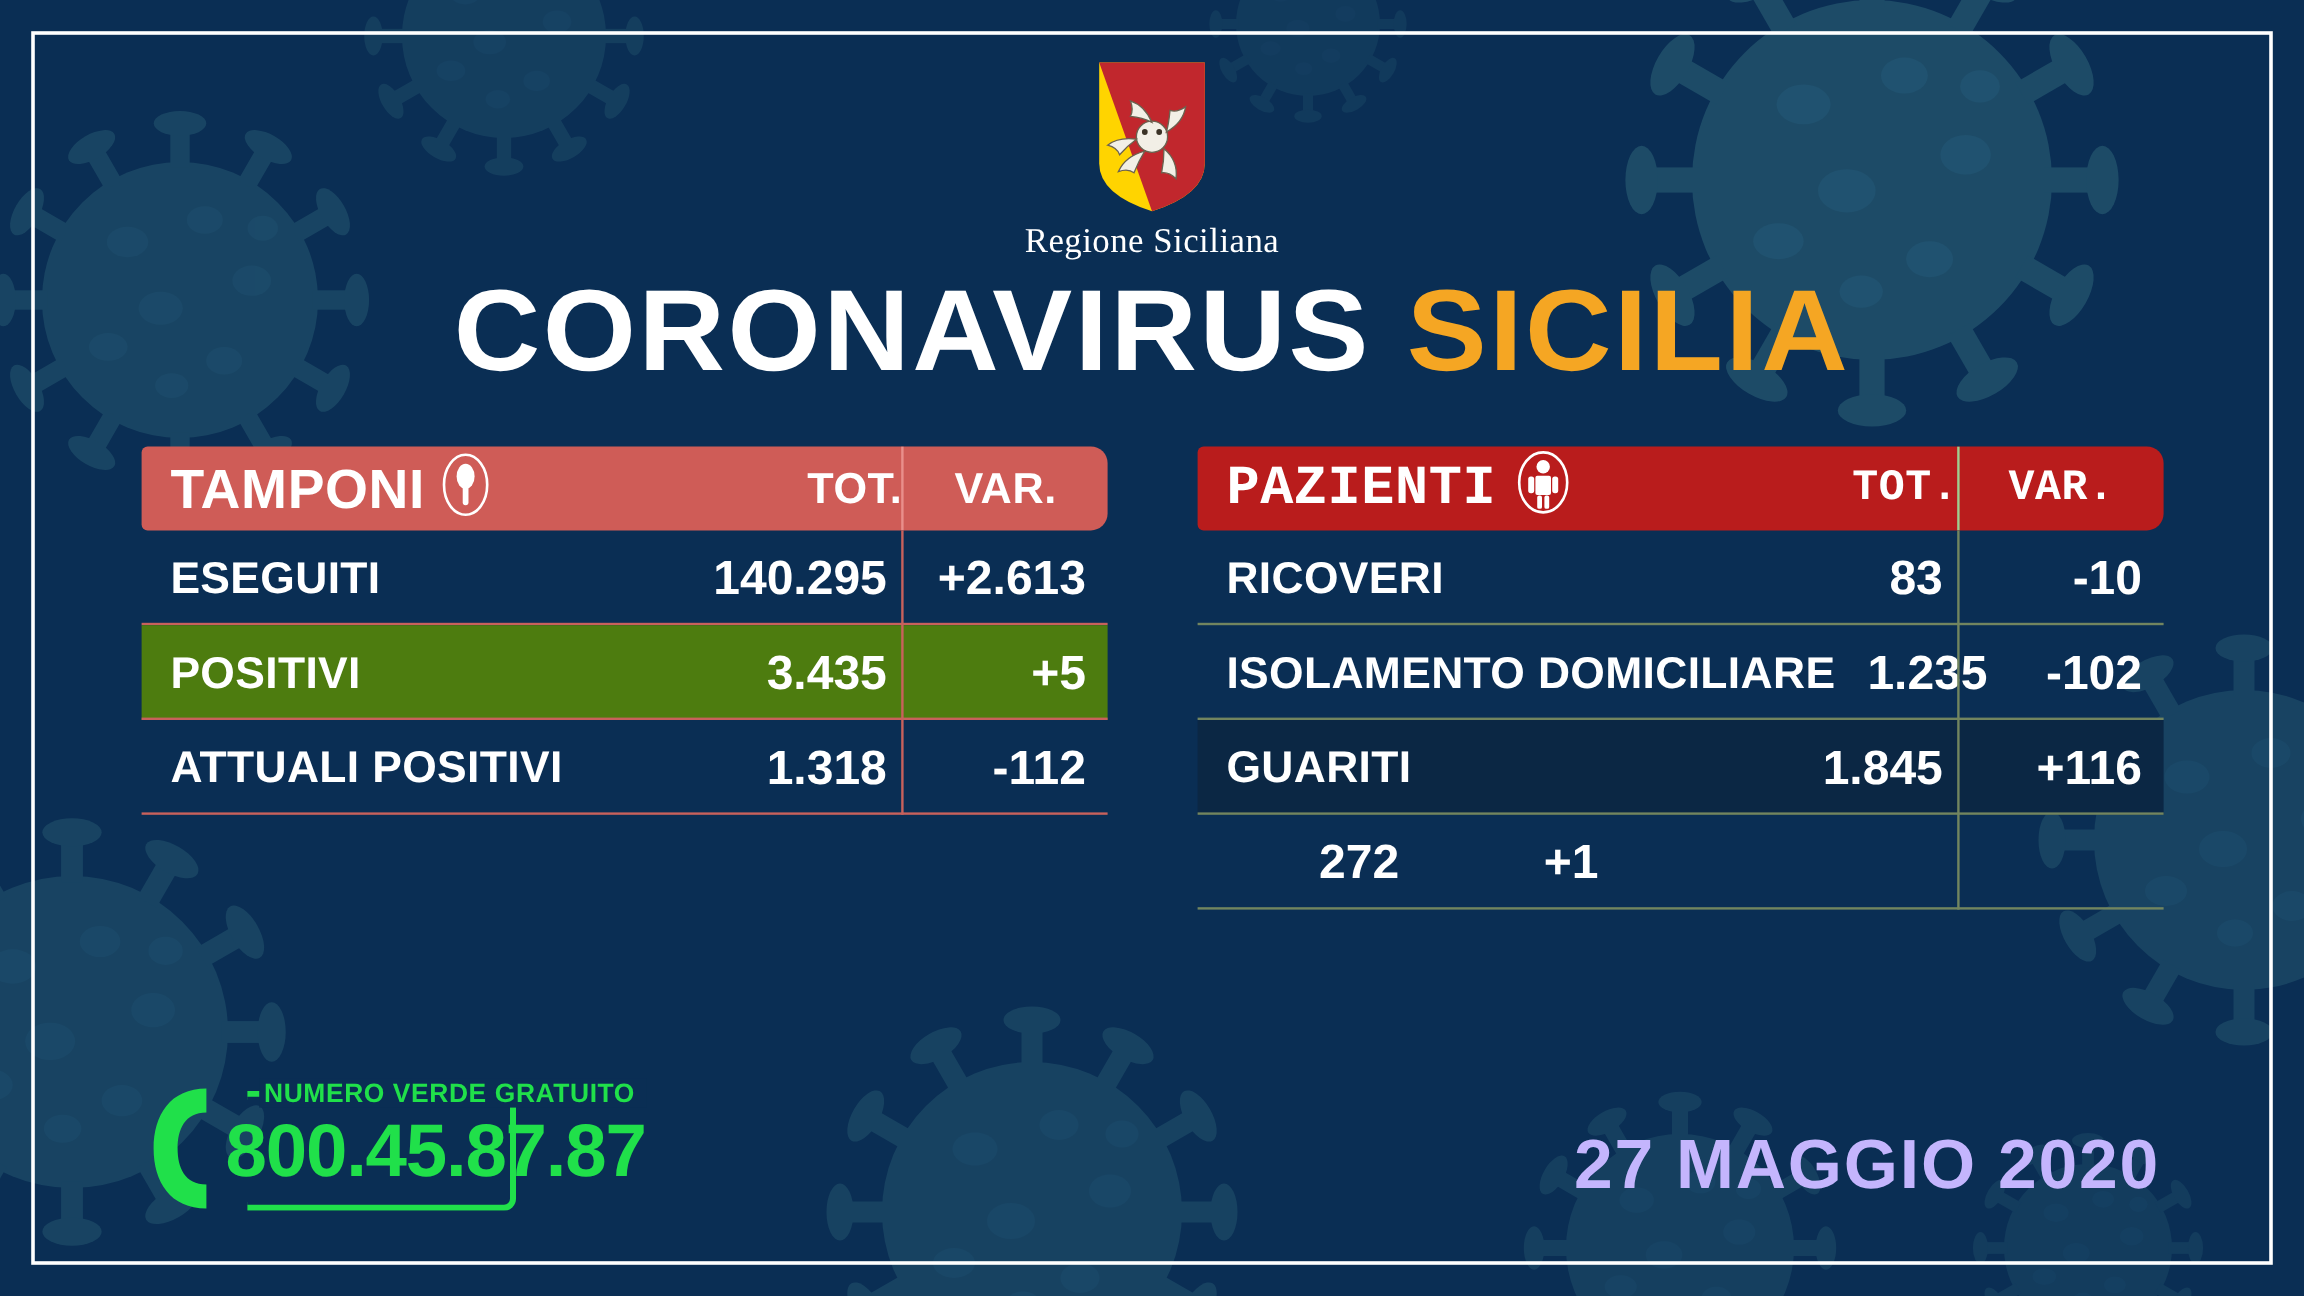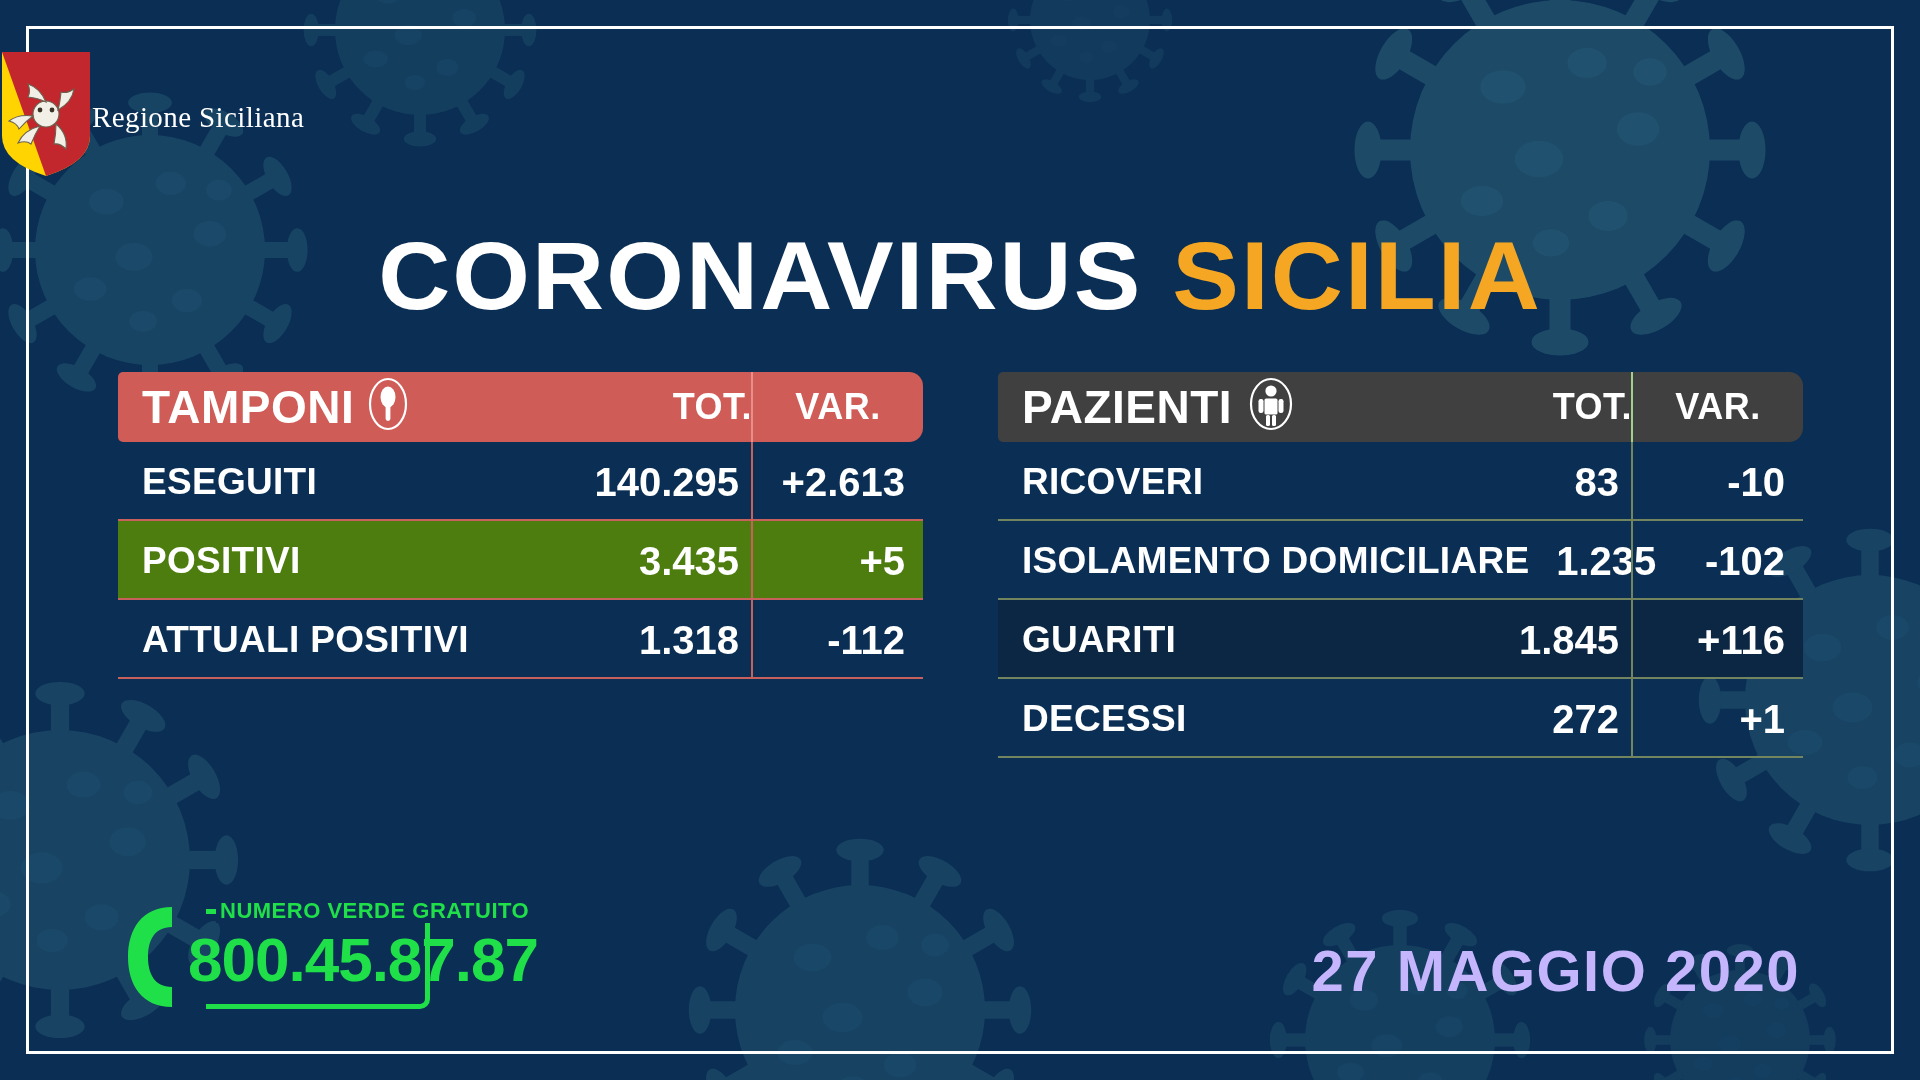--- a/index.html
+++ b/index.html
@@ -38,21 +38,21 @@
   
   .content {
     position:absolute; inset:0;
     z-index:3;
   }
 
   
   .crest-block {
     position:absolute;
     left:0; right:0; top:50px;
-    display:flex; align-items:center;
+    display:flex; flex-direction:column; align-items:center;
   }
   .crest { width:92px; height:128px; display:block; }
   .crest-caption {
     margin-top:7px;
     font-family:"Liberation Serif", serif;
     font-size:29px;
     color:#ffffff;
     letter-spacing:0.4px;
   }
 
@@ -81,21 +81,21 @@
   #table-pazienti{ left:998px;  top:372px; width:805px; }
 
   .thead {
     display:flex; align-items:center;
     height:70px;
     border-radius:5px 14px 14px 5px;
     position:relative;
     overflow:hidden;
   }
   #table-tamponi .thead { background:#cf5c57; }
-  #table-pazienti .thead{ background:#404040; }
+  #table-pazienti .thead{ background:#b91c1c;font-family:Liberation Mono, monospace; }
 
   .th-title {
     display:flex; align-items:center; gap:13px;
     padding-left:24px;
     flex:1 1 auto;
     color:#fff;
     font-weight:bold;
     font-size:46px;
     line-height:46px;
     letter-spacing:0.5px;
@@ -406,21 +406,20 @@
           <div class="cell-var">-102</div>
           <div class="row-sep"></div>
         </div>
         <div class="row alt-green">
           <div class="cell-label">GUARITI</div>
           <div class="cell-tot">1.845</div>
           <div class="cell-var">+116</div>
           <div class="row-sep"></div>
         </div>
         <div class="row">
-          <div class="cell-label">DECESSI</div>
           <div class="cell-tot">272</div>
           <div class="cell-var">+1</div>
           <div class="row-sep"></div>
         </div>
         <div class="col-divider" style="right:170px;"></div>
       </div>
     </div>
 
     <div class="green-box">
       <div class="gb-bracket"></div>

